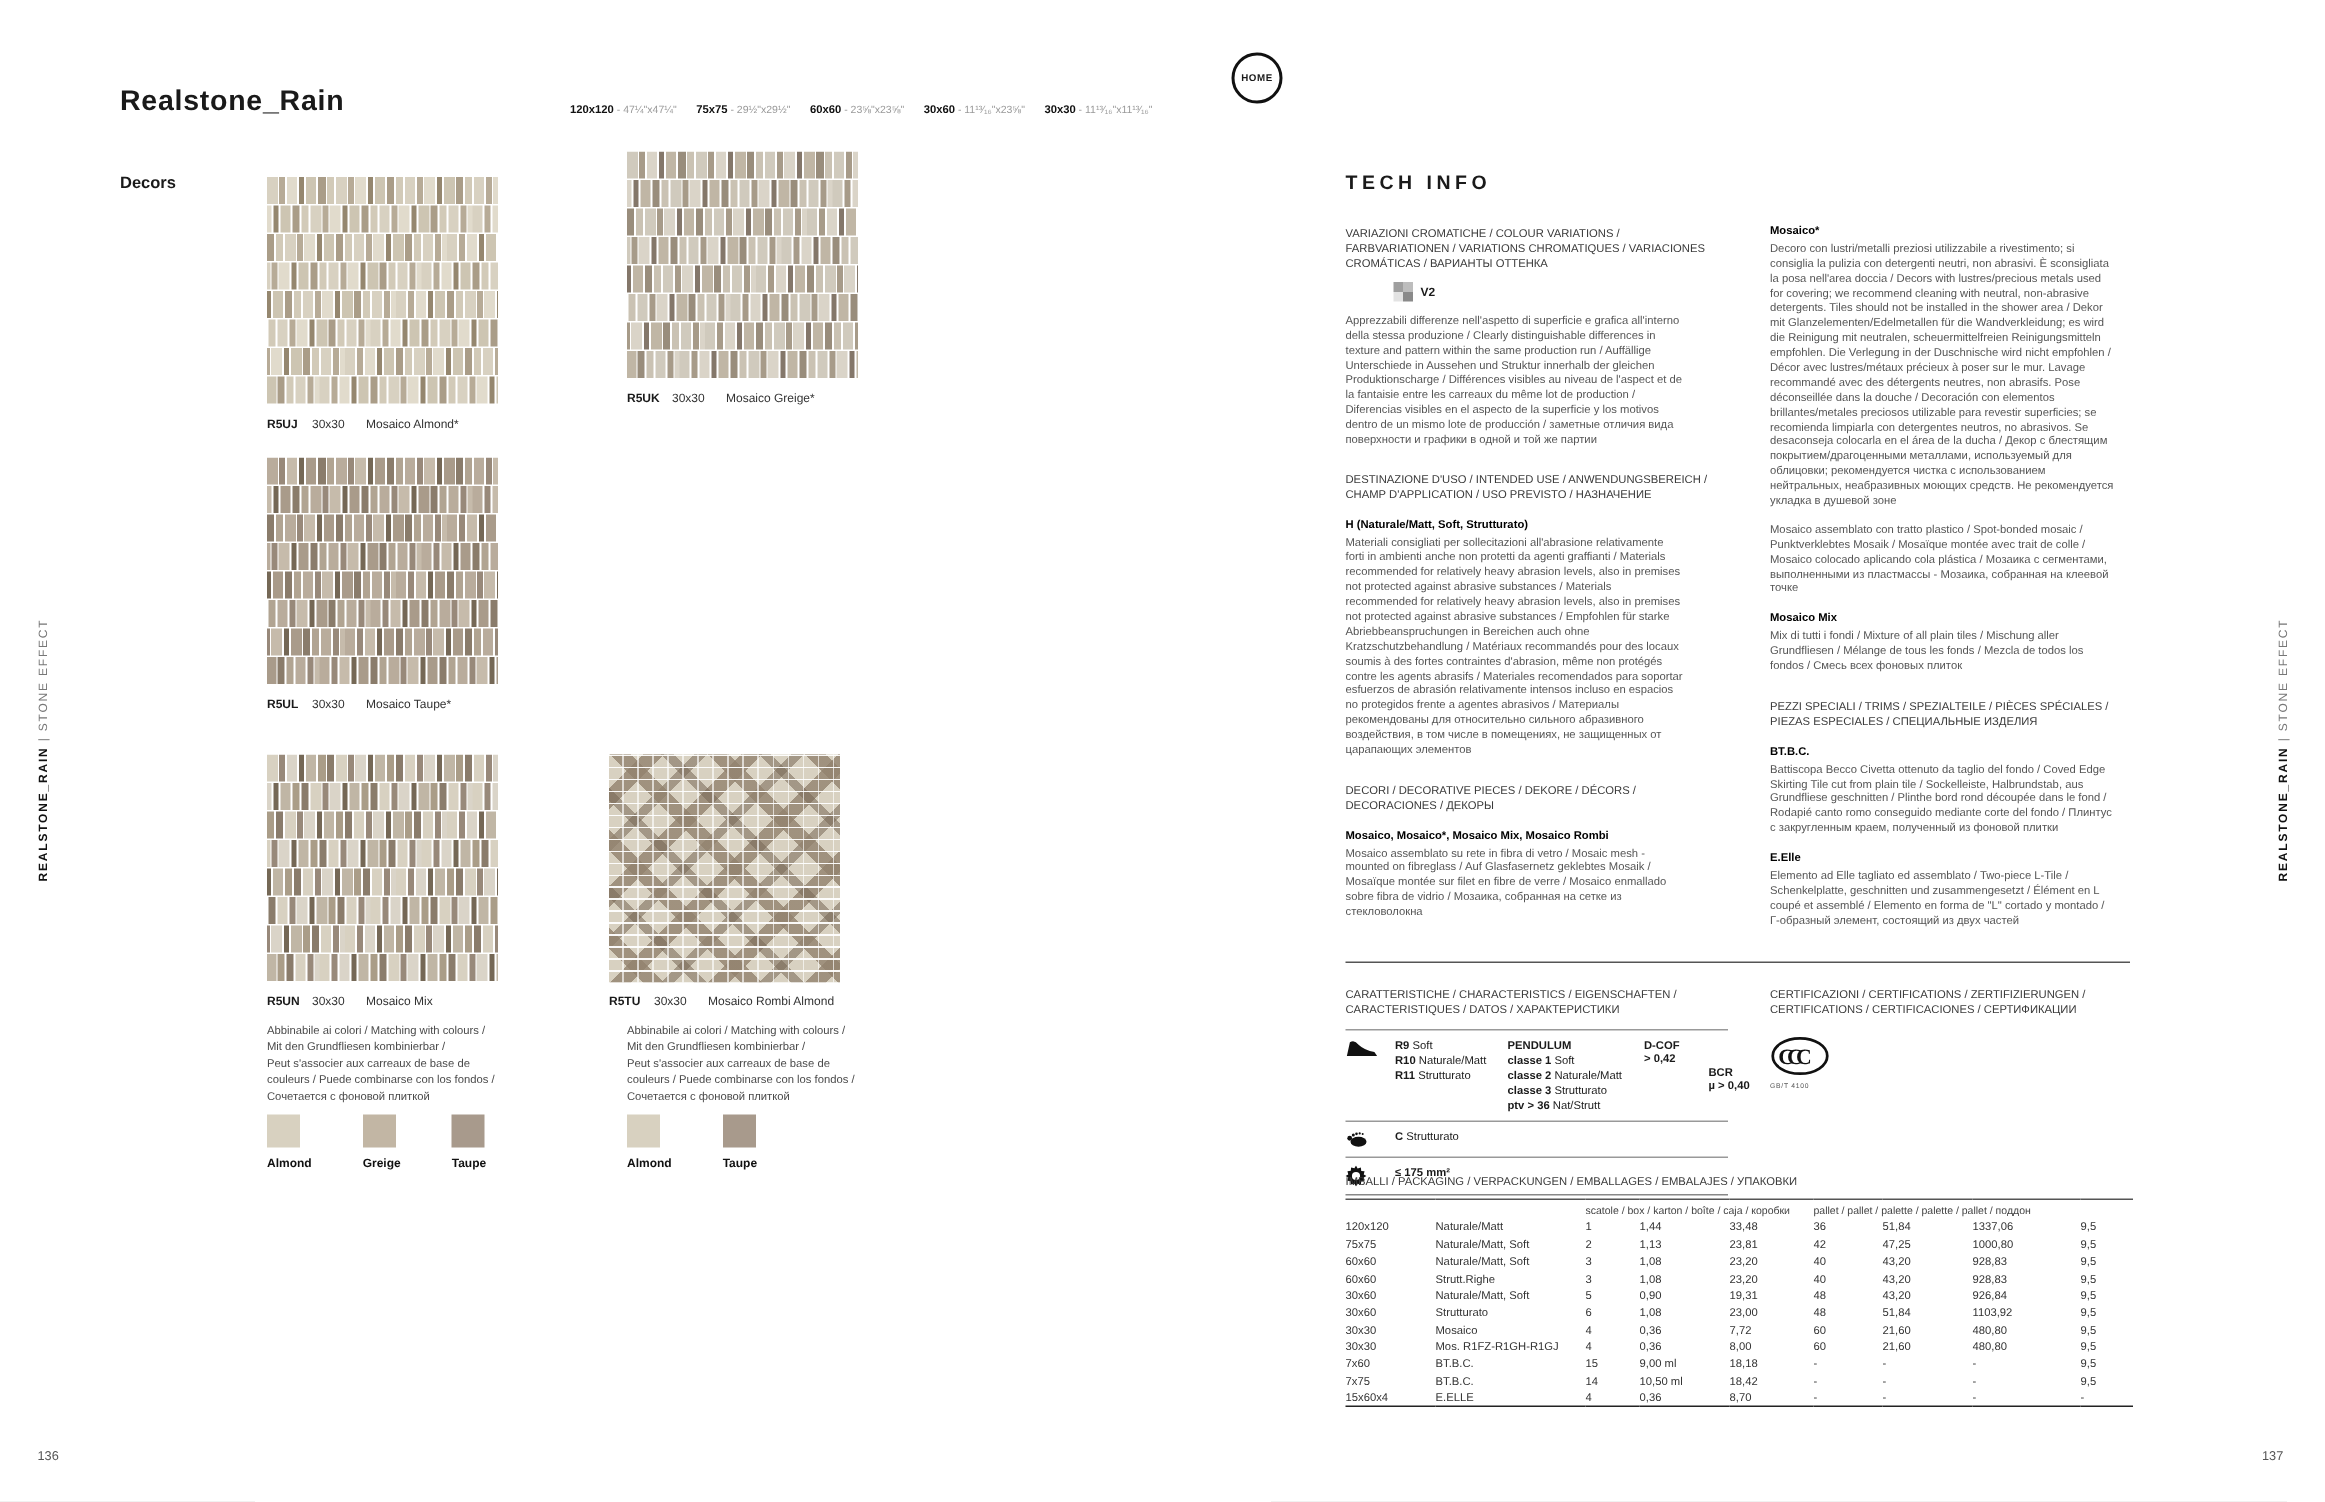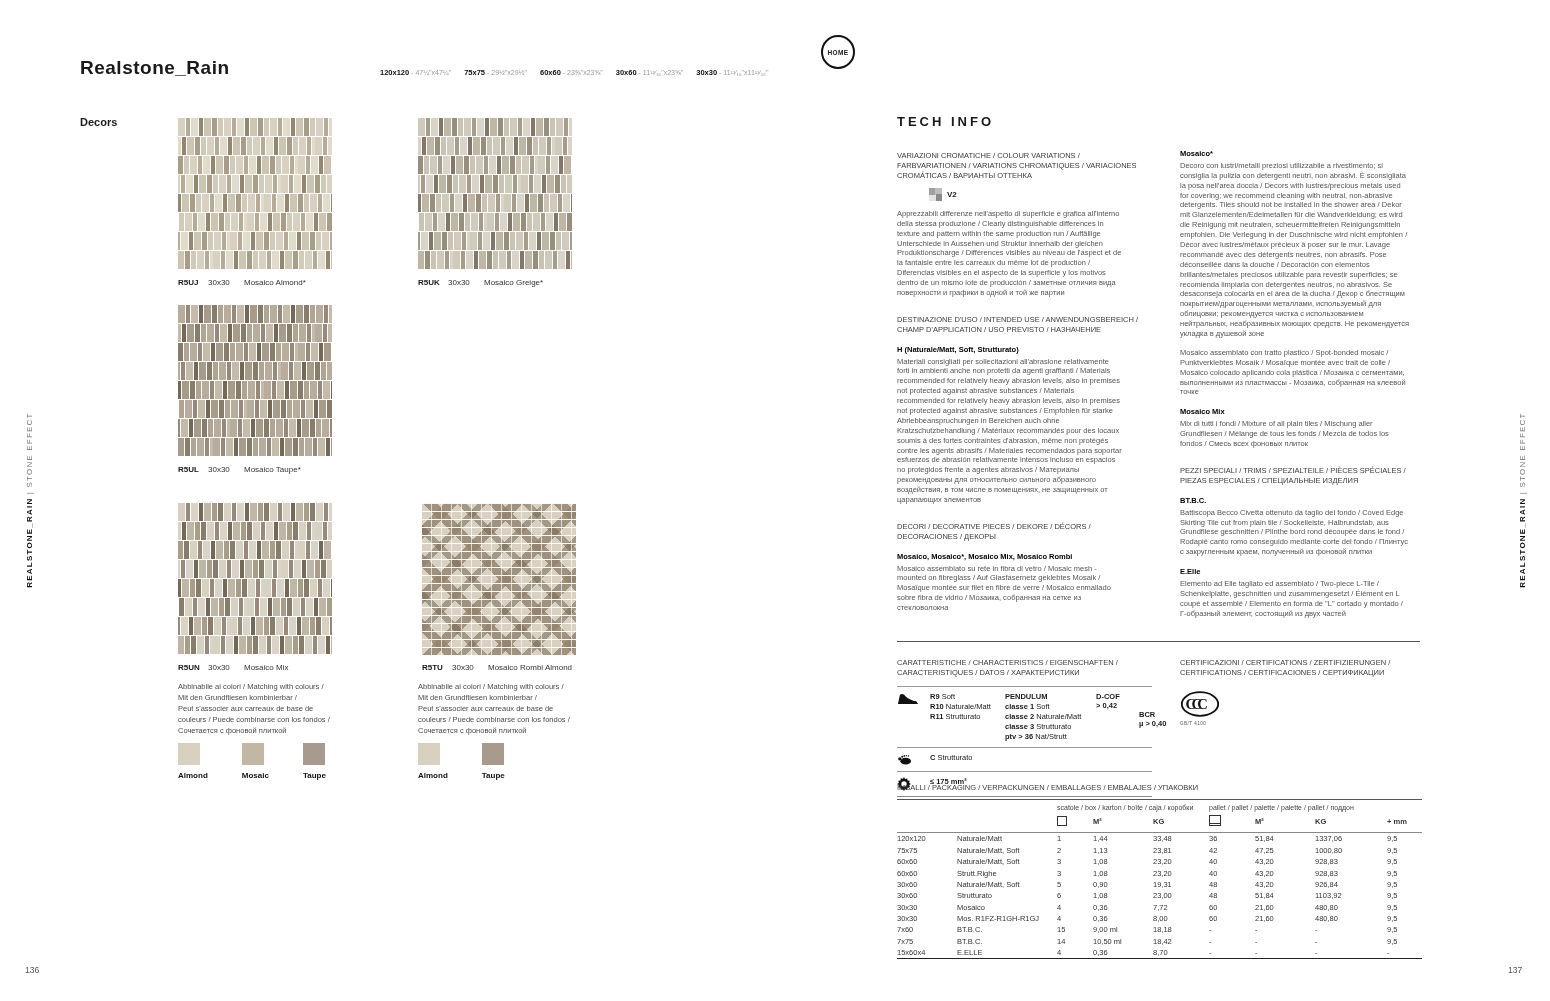--- a/index.html
+++ b/index.html
@@ -16,22 +16,22 @@
   
   .vlabel{position:absolute;top:500px;white-space:nowrap;font-size:8px;letter-spacing:1.2px;
           transform:translate(-50%,-50%) rotate(-90deg);}
   .vl-left{left:29px;} .vl-right{left:1522px;}
   .vlabel b{color:#111;} .vlabel .rest{color:#777;}
   .page-num{position:absolute;top:965px;font-size:8.5px;color:#555;}
   .pn-left{left:25px;} .pn-right{left:1508px;}
   
   .decors-label{position:absolute;left:80px;top:116px;font-size:11px;font-weight:bold;}
   .tile{position:absolute;width:154px;}
-  .tpos-a{left:178px;top:118px}.tpos-b{left:418px;top:118px}.tpos-c{left:178px;top:305px}
-  .tpos-d{left:178px;top:503px}.tpos-e{left:422px;top:503px}
+  .tpos-a{left:178px;top:118px}.tpos-b{left:418px;top:101px}.tpos-c{left:178px;top:305px}
+  .tpos-d{left:178px;top:503px}.tpos-e{left:406px;top:503px}
   .mosaic{width:154px;height:152px;overflow:hidden;}
   .mosaic-row{height:18px;margin-bottom:1px;background-repeat:repeat;}
   .m-almond .mosaic-row{background-image:repeating-linear-gradient(90deg,#d8d1c1 0 7px,#fff 7px 8px,#b7ab97 8px 12px,#fff 12px 13px,#e1dbcc 13px 20px,#fff 20px 21px,#95876f 21px 25px,#fff 25px 26px,#cdc5b2 26px 33px,#fff 33px 34px,#aa9d88 34px 39px,#fff 39px 40px,#d2cab8 40px 45px,#fff 45px 46px);}
   .m-greige .mosaic-row{background-image:repeating-linear-gradient(90deg,#d0cabd 0 7px,#fff 7px 8px,#a79b89 8px 12px,#fff 12px 13px,#dad4c8 13px 20px,#fff 20px 21px,#84776a 21px 25px,#fff 25px 26px,#c0b6a5 26px 33px,#fff 33px 34px,#998d7c 34px 39px,#fff 39px 40px,#cac2b3 40px 45px,#fff 45px 46px);}
   .m-taupe .mosaic-row{background-image:repeating-linear-gradient(90deg,#b9ac9c 0 7px,#fff 7px 8px,#98897a 8px 12px,#fff 12px 13px,#c6bbab 13px 20px,#fff 20px 21px,#756856 21px 25px,#fff 25px 26px,#a99b8a 26px 33px,#fff 33px 34px,#8a7c6b 34px 39px,#fff 39px 40px,#b1a492 40px 45px,#fff 45px 46px);}
   .m-mix .mosaic-row{background-image:repeating-linear-gradient(90deg,#d8d1c1 0 7px,#fff 7px 8px,#98897a 8px 12px,#fff 12px 13px,#dad4c8 13px 20px,#fff 20px 21px,#756856 21px 25px,#fff 25px 26px,#c0b6a5 26px 33px,#fff 33px 34px,#aa9d88 34px 39px,#fff 39px 40px,#8a7c6b 40px 45px,#fff 45px 46px);}
   .m-rombi{background-color:#d8d1c1;background-image:
     repeating-linear-gradient(0deg,transparent 0 7px,rgba(255,255,255,.95) 7px 8px),
     repeating-linear-gradient(90deg,transparent 0 9px,rgba(255,255,255,.65) 9px 10px),
     repeating-linear-gradient(45deg,transparent 0 16px,rgba(146,130,110,.8) 16px 26px,transparent 26px 40px,rgba(120,104,86,.55) 40px 46px),
@@ -198,21 +198,21 @@
         <div>couleurs / Puede combinarse con los fondos /</div>
         <div>Сочетается с фоновой плиткой</div>
       </div>
       <div class="swatches">
         <div class="swatch">
           <div class="chip" style="background: rgb(216, 209, 192);"></div>
           <div class="swlabel">Almond</div>
         </div>
         <div class="swatch">
           <div class="chip" style="background: rgb(194, 182, 164);"></div>
-          <div class="swlabel">Mosaic</div>
+          <div class="swlabel">Greige</div>
         </div>
         <div class="swatch">
           <div class="chip" style="background: rgb(168, 154, 140);"></div>
           <div class="swlabel">Taupe</div>
         </div>
       </div>
     </div>
   <div class="match match-b">
       <div class="match-lines">
         <div>Abbinabile ai colori / Matching with colours /</div>
@@ -343,31 +343,20 @@
           <col style="width:35px">
       </colgroup>
       <tbody>
           <tr class="grp">
         <td></td>
             <td></td>
         <td colspan="3">scatole / box / karton / boîte / caja / коробки</td>
         <td colspan="3">pallet / pallet / palette / palette / pallet / поддон</td>
         <td></td>
       </tr>
-      <tr class="units">
-        <td></td>
-            <td></td>
-        <td><span class="box-ic"></span></td>
-        <td>M²</td>
-        <td>KG</td>
-        <td><span class="pallet-ic"></span></td>
-        <td>M²</td>
-        <td>KG</td>
-        <td><b>+</b> <span>mm</span></td>
-      </tr>
       </tbody>
         <tbody id="pack-body">
           <tr>
             <td>120x120</td>
             <td class="finish-cell">Naturale/Matt</td>
             <td>1</td>
             <td>1,44</td>
             <td>33,48</td>
             <td>36</td>
             <td>51,84</td>

